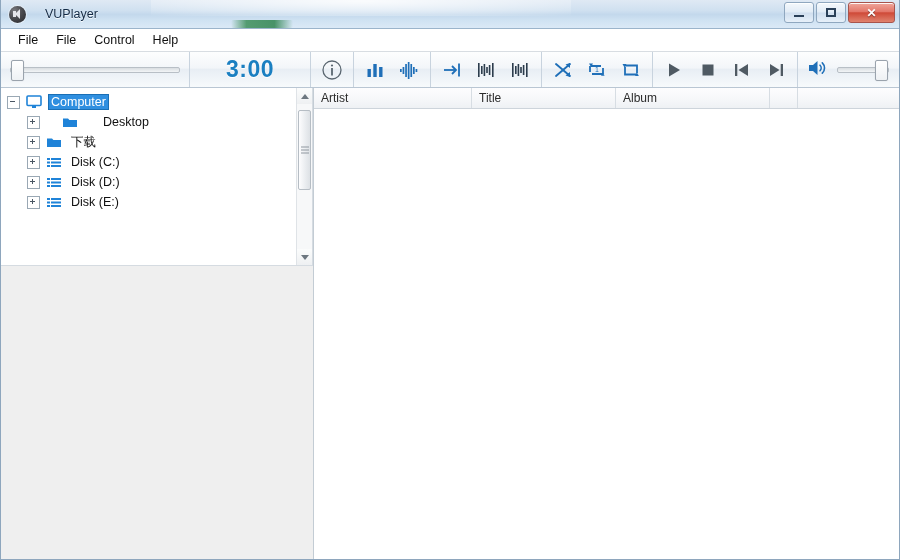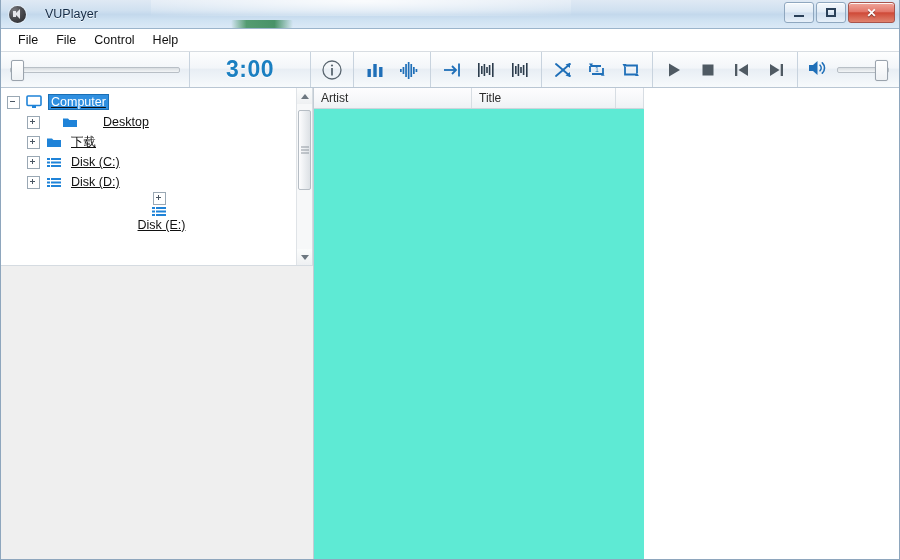--- a/index.html
+++ b/index.html
@@ -178,21 +178,20 @@
   .tree {
     flex: 1;
     padding: 4px 0 0 6px;
     overflow: hidden;
   }
   .trow {
     display: flex; align-items: center;
     height: 20px;
     font-size: 12.5px; color: #111;
     white-space: nowrap;
-    text-decoration: underline;
   }
   .expander {
     width: 11px; height: 11px;
     border: 1px solid #9aa8b4;
     background: #fff;
     position: relative; flex: none;
     margin-right: 5px;
   }
   .expander::before {
     content: ""; position: absolute; left: 2px; top: 4px;
@@ -231,21 +230,21 @@
     position: absolute; left: 1px; right: 1px; top: 6px; height: 78px;
     background: linear-gradient(to right, #fdfdfe, #e9ecef 60%, #dde1e5);
     border: 1px solid #b6bdc4; border-radius: 2px;
   }
   .sbgrip { position: absolute; left: 50%; top: 50%; transform: translate(-50%,-50%); }
   .sbgrip i { display: block; width: 8px; height: 1px; background: #8f979f; margin: 2px 0; }
 
   .leftfill { flex: 1; background: #efefef; }
 
   
-  .rightpane { flex: 1; background: #5eead4; display: flex; flex-direction: row; }
+  .rightpane { flex: 1; background: #14532d; display: flex; flex-direction: column; }
   .colheader {
     height: 21px;
     display: flex;
     background: linear-gradient(to bottom, #fdfdfe 0%, #f7f8fa 50%, #eef1f4 100%);
     border-bottom: 1px solid #cdd4db;
     box-sizing: border-box;
   }
   .col {
     font-size: 12px; color: #2b2b2b;
     display: flex; align-items: center;
@@ -512,21 +511,21 @@
                   <rect x="1" y="5.5" width="3" height="2"></rect>
                     <rect x="5" y="5.5" width="10" height="2"></rect>
                   <rect x="1" y="9" width="3" height="2"></rect>
                     <rect x="5" y="9" width="10" height="2"></rect>
                 </g>
               </svg>
             </div>
             <div class="tlabel">Disk (D:)</div>
           </div>
 
-          <div class="trow" style="padding-left:20px;flex-direction:column;">
+          <div class="trow" style="padding-left:20px;">
             <div class="expander plus"></div>
             <div class="ticon">
               <svg width="16" height="13" viewBox="0 0 16 13">
                 <g fill="#1f83d8">
                   <rect x="1" y="2" width="3" height="2"></rect>
                     <rect x="5" y="2" width="10" height="2"></rect>
                   <rect x="1" y="5.5" width="3" height="2"></rect>
                     <rect x="5" y="5.5" width="10" height="2"></rect>
                   <rect x="1" y="9" width="3" height="2"></rect>
                     <rect x="5" y="9" width="10" height="2"></rect>
@@ -558,19 +557,20 @@
         </div>
       </div>
 
       <div class="leftfill"></div>
     </div>
 
     <div class="rightpane">
       <div class="colheader">
         <div class="col" style="width:158px;">Artist</div>
         <div class="col" style="width:144px;">Title</div>
+        <div class="col" style="width:154px;">Album</div>
         <div class="col" style="width:28px;"></div>
       </div>
       <div class="listarea"></div>
     </div>
 
   </div>
 </div>
 
 </body></html>

